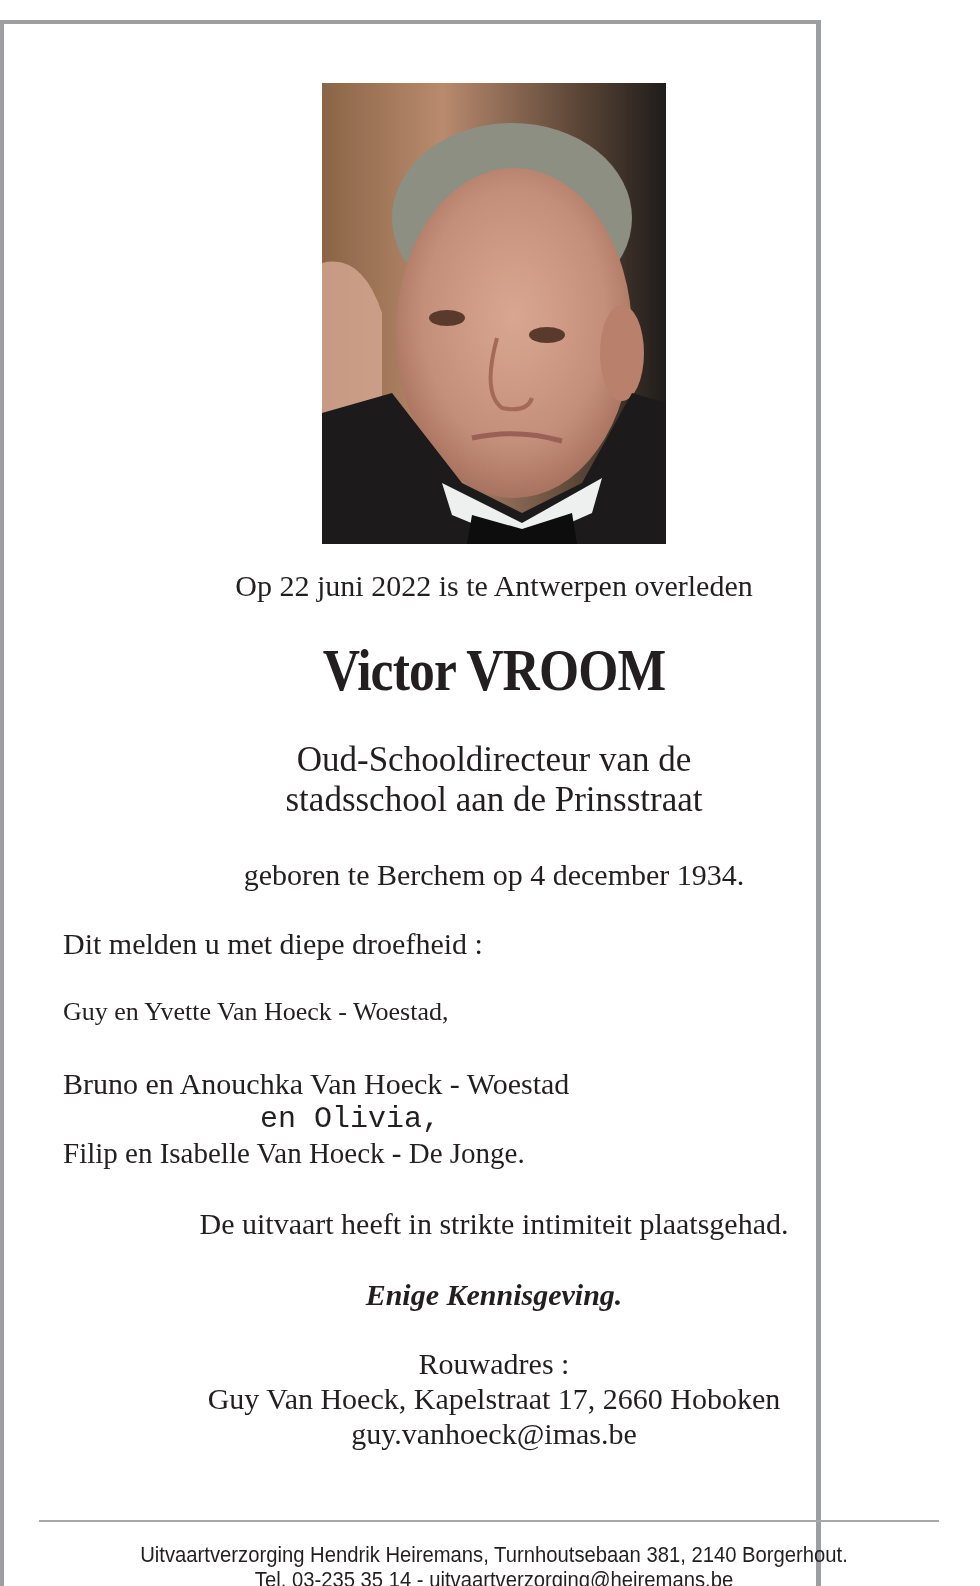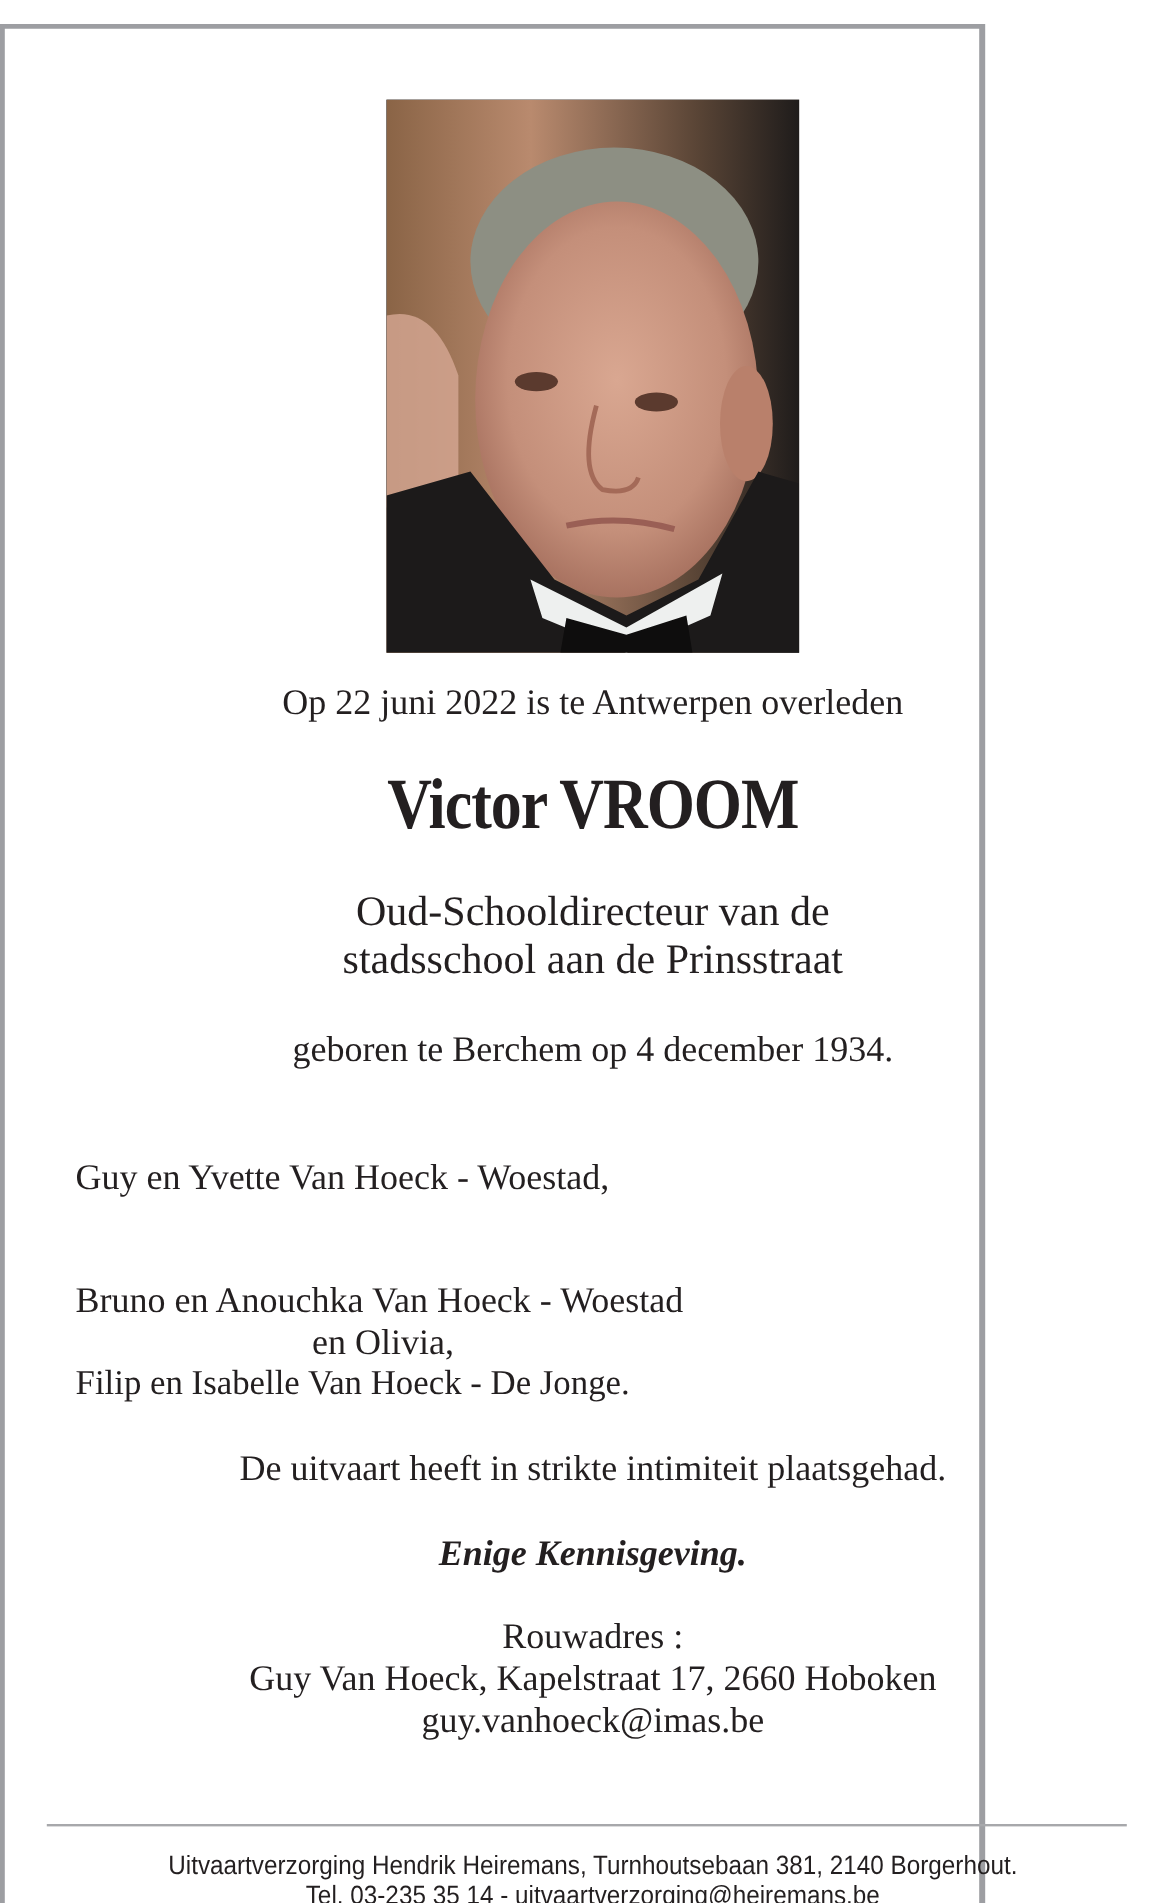--- a/index.html
+++ b/index.html
@@ -21,23 +21,23 @@
   }
   .photo svg { display: block; width: 100%; height: 100%; }
   .line { position: absolute; left: 0; width: 980px; text-align: center; white-space: nowrap; }
   .left { text-align: left; left: 59px; width: auto; }
   .t-date { top: 545px; font-size: 30px; }
   .t-name { top: 612px; font-size: 60px; font-weight: bold; letter-spacing: -1px; transform: scaleX(0.86); transform-origin: center; }
   .t-title1 { top: 716px; font-size: 35px; }
   .t-title2 { top: 756px; font-size: 35px; }
   .t-born { top: 834px; font-size: 30px; }
   .t-melden { top: 903px; font-size: 30px; }
-  .t-fam1 { top: 941px; font-size: 30px; }
+  .t-fam1 { top: 973px; font-size: 26px; }
   .t-fam2 { top: 1043px; font-size: 30px; }
-  .t-fam3 { top: 1078px; font-size: 30px; left: 256px; }
+  .t-fam3 { top: 1078px; font-size: 30px; left: 256px; font-family: Liberation Mono, monospace; }
   .t-fam4 { top: 1113px; font-size: 29px; }
   .t-uitvaart { top: 1183px; font-size: 30px; }
   .t-enige { top: 1254px; font-size: 30px; font-style: italic; font-weight: bold; }
   .t-rouw { top: 1323px; font-size: 30px; }
   .t-addr { top: 1358px; font-size: 30px; }
   .t-mail { top: 1393px; font-size: 30px; }
   .rule { position: absolute; left: 35px; top: 1496px; width: 900px; height: 2px; background: #a7a8ab; }
   .footer { font-family: "Liberation Sans", "DejaVu Sans", sans-serif; color: #231f20; font-size: 22px; }
   .f1 { top: 1518px; transform: scaleX(0.92); }
   .f2 { top: 1543px; transform: scaleX(0.92); }
@@ -76,20 +76,21 @@
       <path d="M150 432 L200 446 L250 430 L255 461 L145 461 Z" fill="#0e0d0d"></path>
     </svg>
   </div>
 
   <div class="line serif t-date">Op 22 juni 2022 is te Antwerpen overleden</div>
   <div class="line serif t-name">Victor VROOM</div>
   <div class="line serif t-title1">Oud-Schooldirecteur van de</div>
   <div class="line serif t-title2">stadsschool aan de Prinsstraat</div>
   <div class="line serif t-born">geboren te Berchem op 4 december 1934.</div>
 
+  <div class="line serif left t-melden">Dit melden u met diepe droefheid :</div>
   <div class="line serif left t-fam1">Guy en Yvette Van Hoeck - Woestad,</div>
   <div class="line serif left t-fam2">Bruno en Anouchka Van Hoeck - Woestad</div>
   <div class="line serif left t-fam3">en Olivia,</div>
   <div class="line serif left t-fam4">Filip en Isabelle Van Hoeck - De Jonge.</div>
 
   <div class="line serif t-uitvaart">De uitvaart heeft in strikte intimiteit plaatsgehad.</div>
   <div class="line serif t-enige">Enige Kennisgeving.</div>
 
   <div class="line serif t-rouw">Rouwadres :</div>
   <div class="line serif t-addr">Guy Van Hoeck, Kapelstraat 17, 2660 Hoboken</div>

